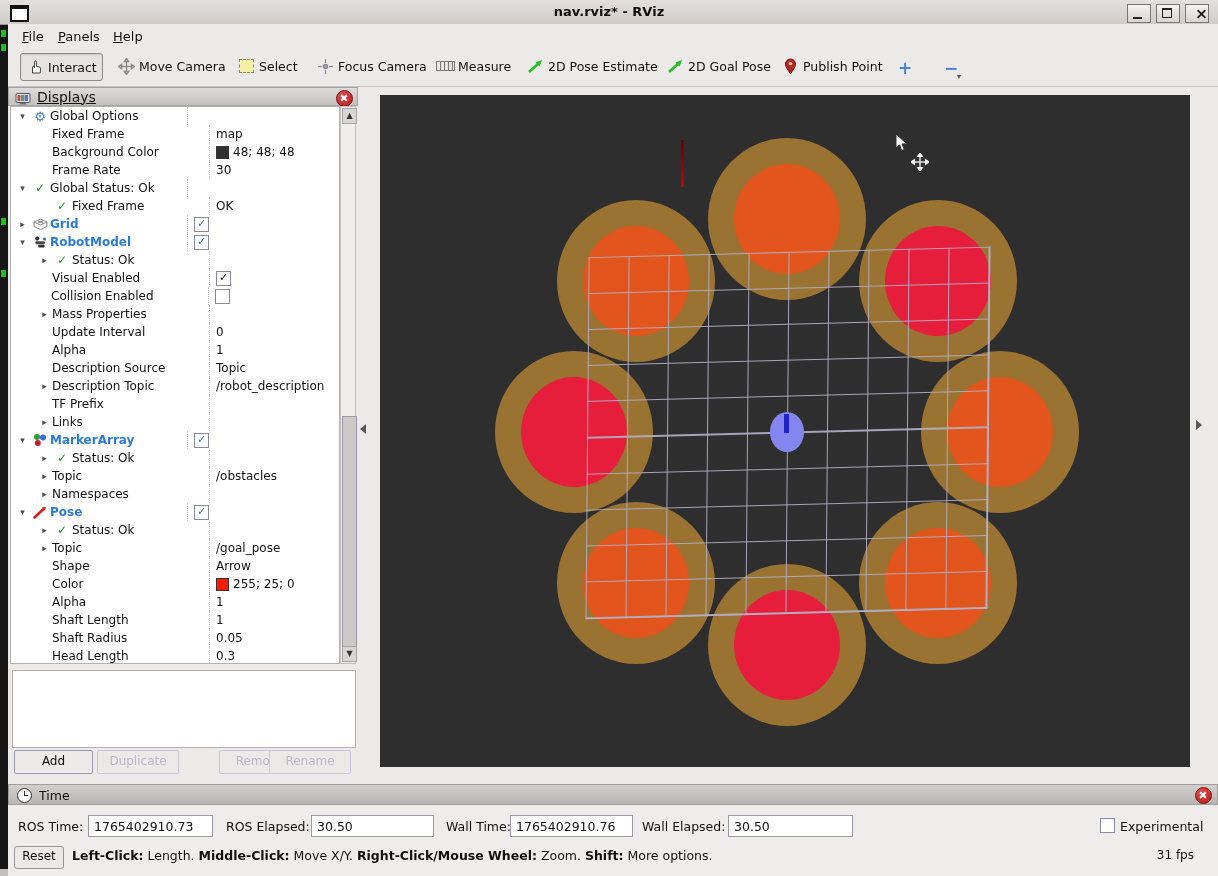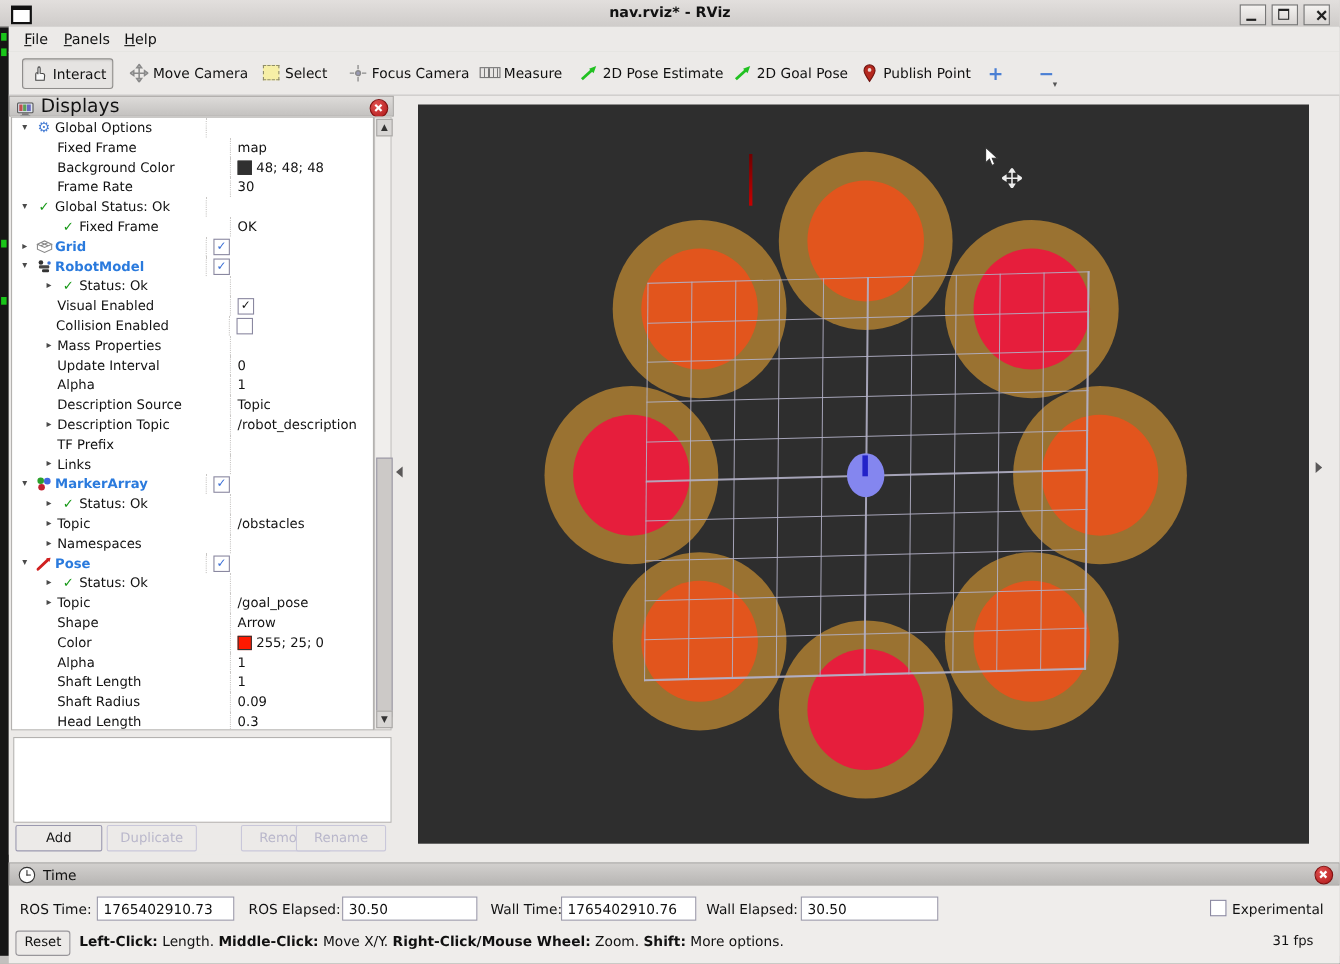--- a/index.html
+++ b/index.html
@@ -28,21 +28,21 @@
   .sel-box{display:inline-block;width:13px;height:12px;background:#f6efa6;border:1px dashed #8f8d6b;}
   .ruler{display:inline-block;width:18px;height:8px;border:1px solid #777;background:repeating-linear-gradient(to right,#e8e6e4 0 3px,#777 3px 4px);}
   .gear{color:#4a7fd4;font-size:13px;line-height:13px;}
   .chk{color:#199919;font-weight:bold;font-size:12px;line-height:12px;}
   .icon-tool{font-size:17px;font-weight:bold;color:#4a7fd4;}
   #tool-caret{left:949px;top:25px;font-size:8px;color:#555;}
 
   
   #displays-panel{left:8px;top:87px;width:350px;height:690px;background:#eceae8;}
   .dock-header{position:absolute;left:0;top:0;width:100%;height:19px;background:linear-gradient(#dddbd9,#c4c2c0);border:1px solid #a5a3a1;box-sizing:border-box;display:flex;align-items:center;}
-  .dock-title{font-size:17px;color:#111;margin-left:28px;}
+  .dock-title{font-size:14px;color:#111;margin-left:28px;text-decoration:underline;}
   .dock-close{position:absolute;right:4px;top:2px;width:15px;height:15px;border-radius:50%;background:radial-gradient(circle at 35% 30%,#e05050,#b01818);border:1px solid #801010;}
   .dock-close .xmark{left:3px;top:6px;width:8px;height:2px;background:#fff;}
   #displays-icon{position:absolute;left:6px;top:3px;}
   #display-tree{position:absolute;left:2px;top:19px;width:330px;height:558px;background:#fff;border:1px solid #b4b2b0;box-sizing:border-box;overflow:hidden;}
   .tree-row{display:flex;height:18px;line-height:18px;font-size:12px;color:#111;}
   .cell-label{width:172px;display:flex;align-items:center;flex:none;overflow:hidden;white-space:nowrap;}
   .cell-value{flex:1;border-left:1px dotted #c9c7c5;display:flex;align-items:center;padding-left:6px;overflow:hidden;white-space:nowrap;gap:4px;}
   .expander{width:15px;flex:none;text-align:center;font-size:9px;color:#4a4a4a;}
   .tree-icon{width:20px;flex:none;display:inline-flex;align-items:center;justify-content:center;}
   .lbl-display{font-weight:bold;color:#2a7add;}
@@ -520,21 +520,21 @@
           <div class="cell-value">
             <span>1</span>
           </div>
         </div>
         <div class="tree-row">
           <div class="cell-label" style="padding-left: 26px;">
             <span class="expander"></span>
             <span class="">Shaft Radius</span>
           </div>
           <div class="cell-value">
-            <span>0.09</span>
+            <span>0.05</span>
           </div>
         </div>
         <div class="tree-row">
           <div class="cell-label" style="padding-left: 26px;">
             <span class="expander"></span>
             <span class="">Head Length</span>
           </div>
           <div class="cell-value">
             <span>0.3</span>
           </div>

